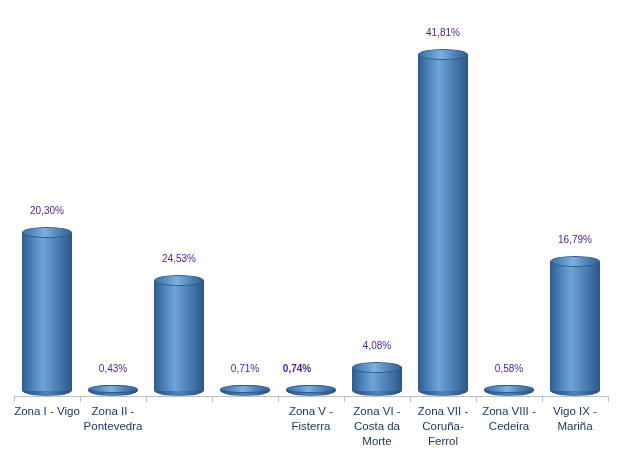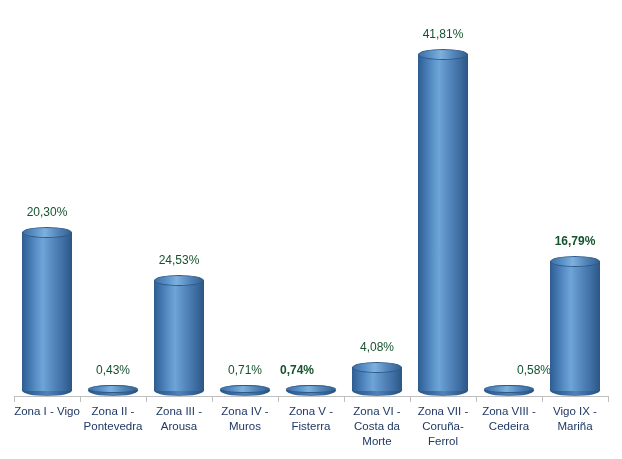--- a/index.html
+++ b/index.html
@@ -89,22 +89,22 @@
   .cylinder.flat .cyl-top {
     height: 72%;
     top: 0;
   }
 
   .value-label {
     position: absolute;
     left: 50%;
     transform: translateX(-50%);
     white-space: nowrap;
-    font-size: 12px;
-    color: #14532d;
+    font-size: 10px;
+    color: #4c1d95;
     font-family: "Liberation Sans", sans-serif;
   }
 
   
   #axis-line {
     position: absolute;
     left: 14px;
     right: 14px;
     top: 396px;
     height: 1px;
@@ -178,46 +178,38 @@
       <div class="cylinder" style="width: 50px; height: 347.488px; left: 443px;">
         <div class="cyl-bottom"></div>
         <div class="cyl-body"></div>
         <div class="cyl-top"></div>
       </div>
       <div class="value-label" style="left: 443px; top: 26.5124px;">41,81%</div>
       <div class="cylinder flat" style="width: 50px; height: 11px; left: 509px;">
         <div class="cyl-bottom"></div>
         <div class="cyl-top"></div>
       </div>
-      <div class="value-label" style="left: 509px; top: 363px; margin-left: 25px;">0,58%</div>
+      <div class="value-label" style="left: 509px; top: 363px;">0,58%</div>
       <div class="cylinder" style="width: 50px; height: 139.544px; left: 575px;">
         <div class="cyl-bottom"></div>
         <div class="cyl-body"></div>
         <div class="cyl-top"></div>
       </div>
-      <div class="value-label" style="left: 575px; top: 234.456px; font-weight: bold;">16,79%</div>
+      <div class="value-label" style="left: 575px; top: 234.456px;">16,79%</div>
     </div>
 
   <div id="axis-line"></div>
 
   <div id="category-labels">
       <div class="cat-label" style="left: 14px; width: 66px;">
         <div>Zona I - Vigo</div>
       </div>
       <div class="cat-label" style="left: 80px; width: 66px;">
         <div>Zona II -</div>
         <div>Pontevedra</div>
-      </div>
-      <div class="cat-label" style="left: 146px; width: 66px;">
-        <div>Zona III -</div>
-        <div>Arousa</div>
-      </div>
-      <div class="cat-label" style="left: 212px; width: 66px;">
-        <div>Zona IV -</div>
-        <div>Muros</div>
       </div>
       <div class="cat-label" style="left: 344px; width: 66px;">
         <div>Zona VI -</div>
         <div>Costa da</div>
         <div>Morte</div>
       </div>
       <div class="cat-label" style="left: 278px; width: 66px;">
         <div>Zona V -</div>
         <div>Fisterra</div>
       </div>

